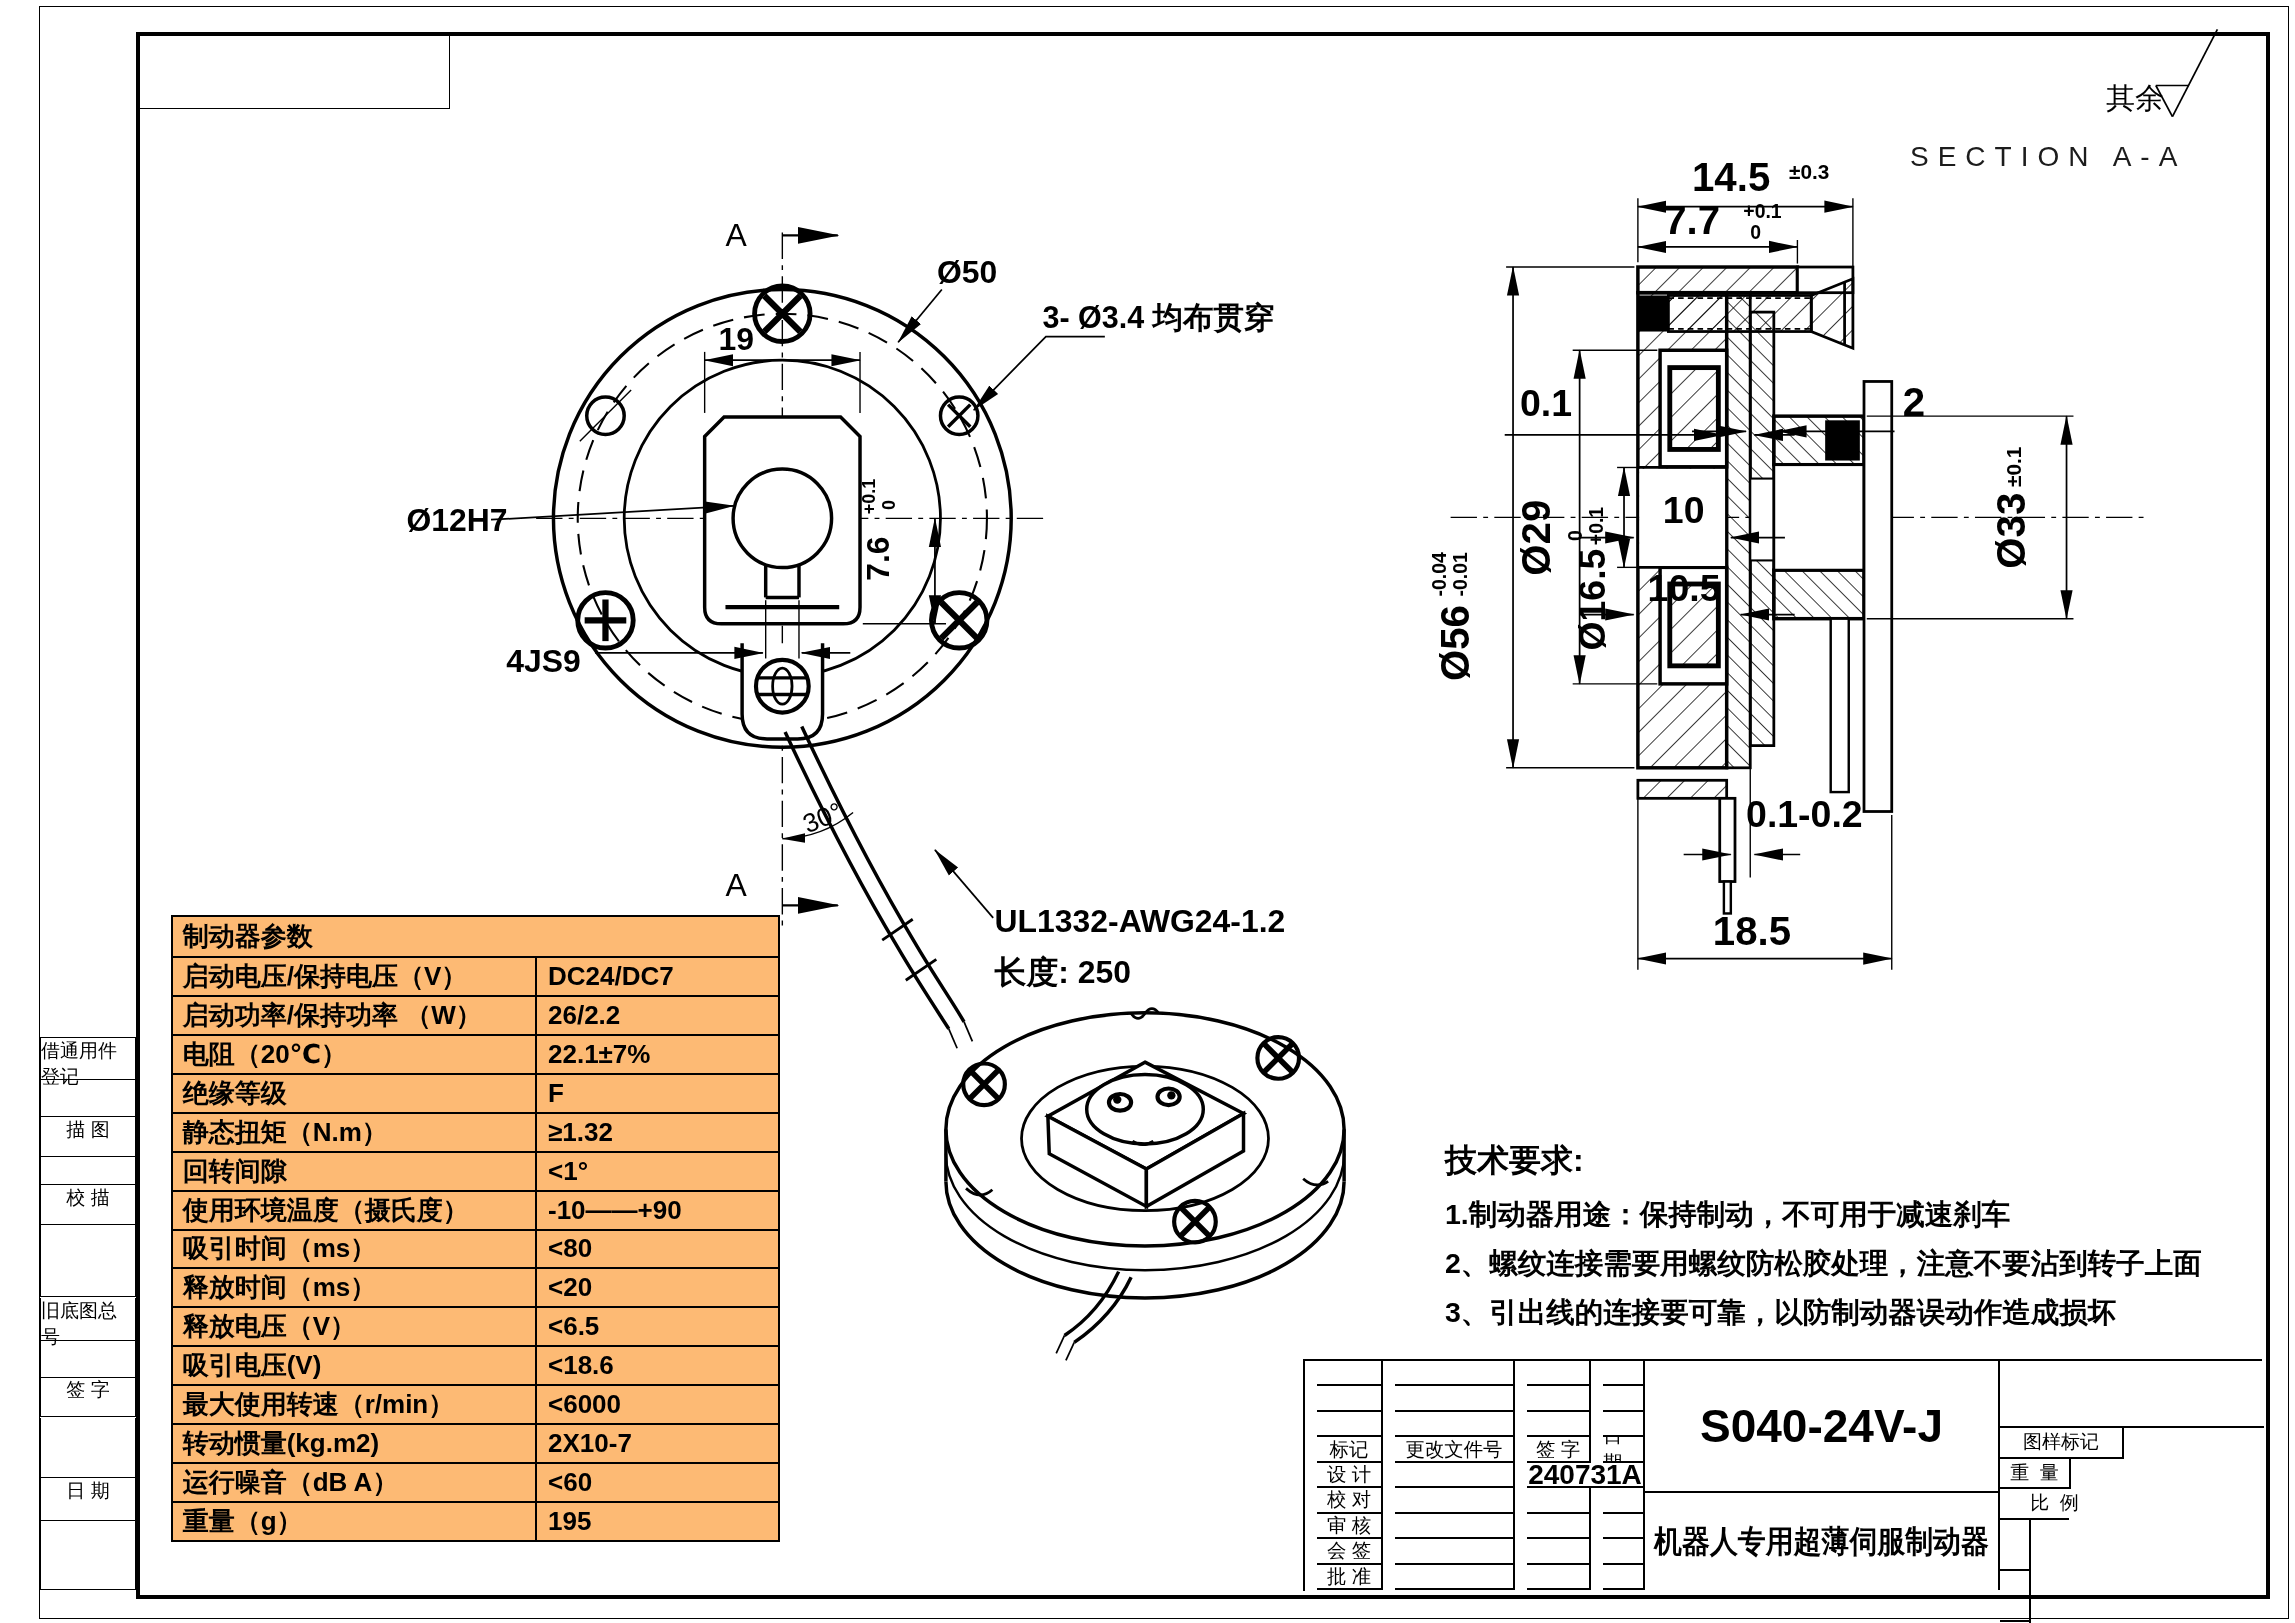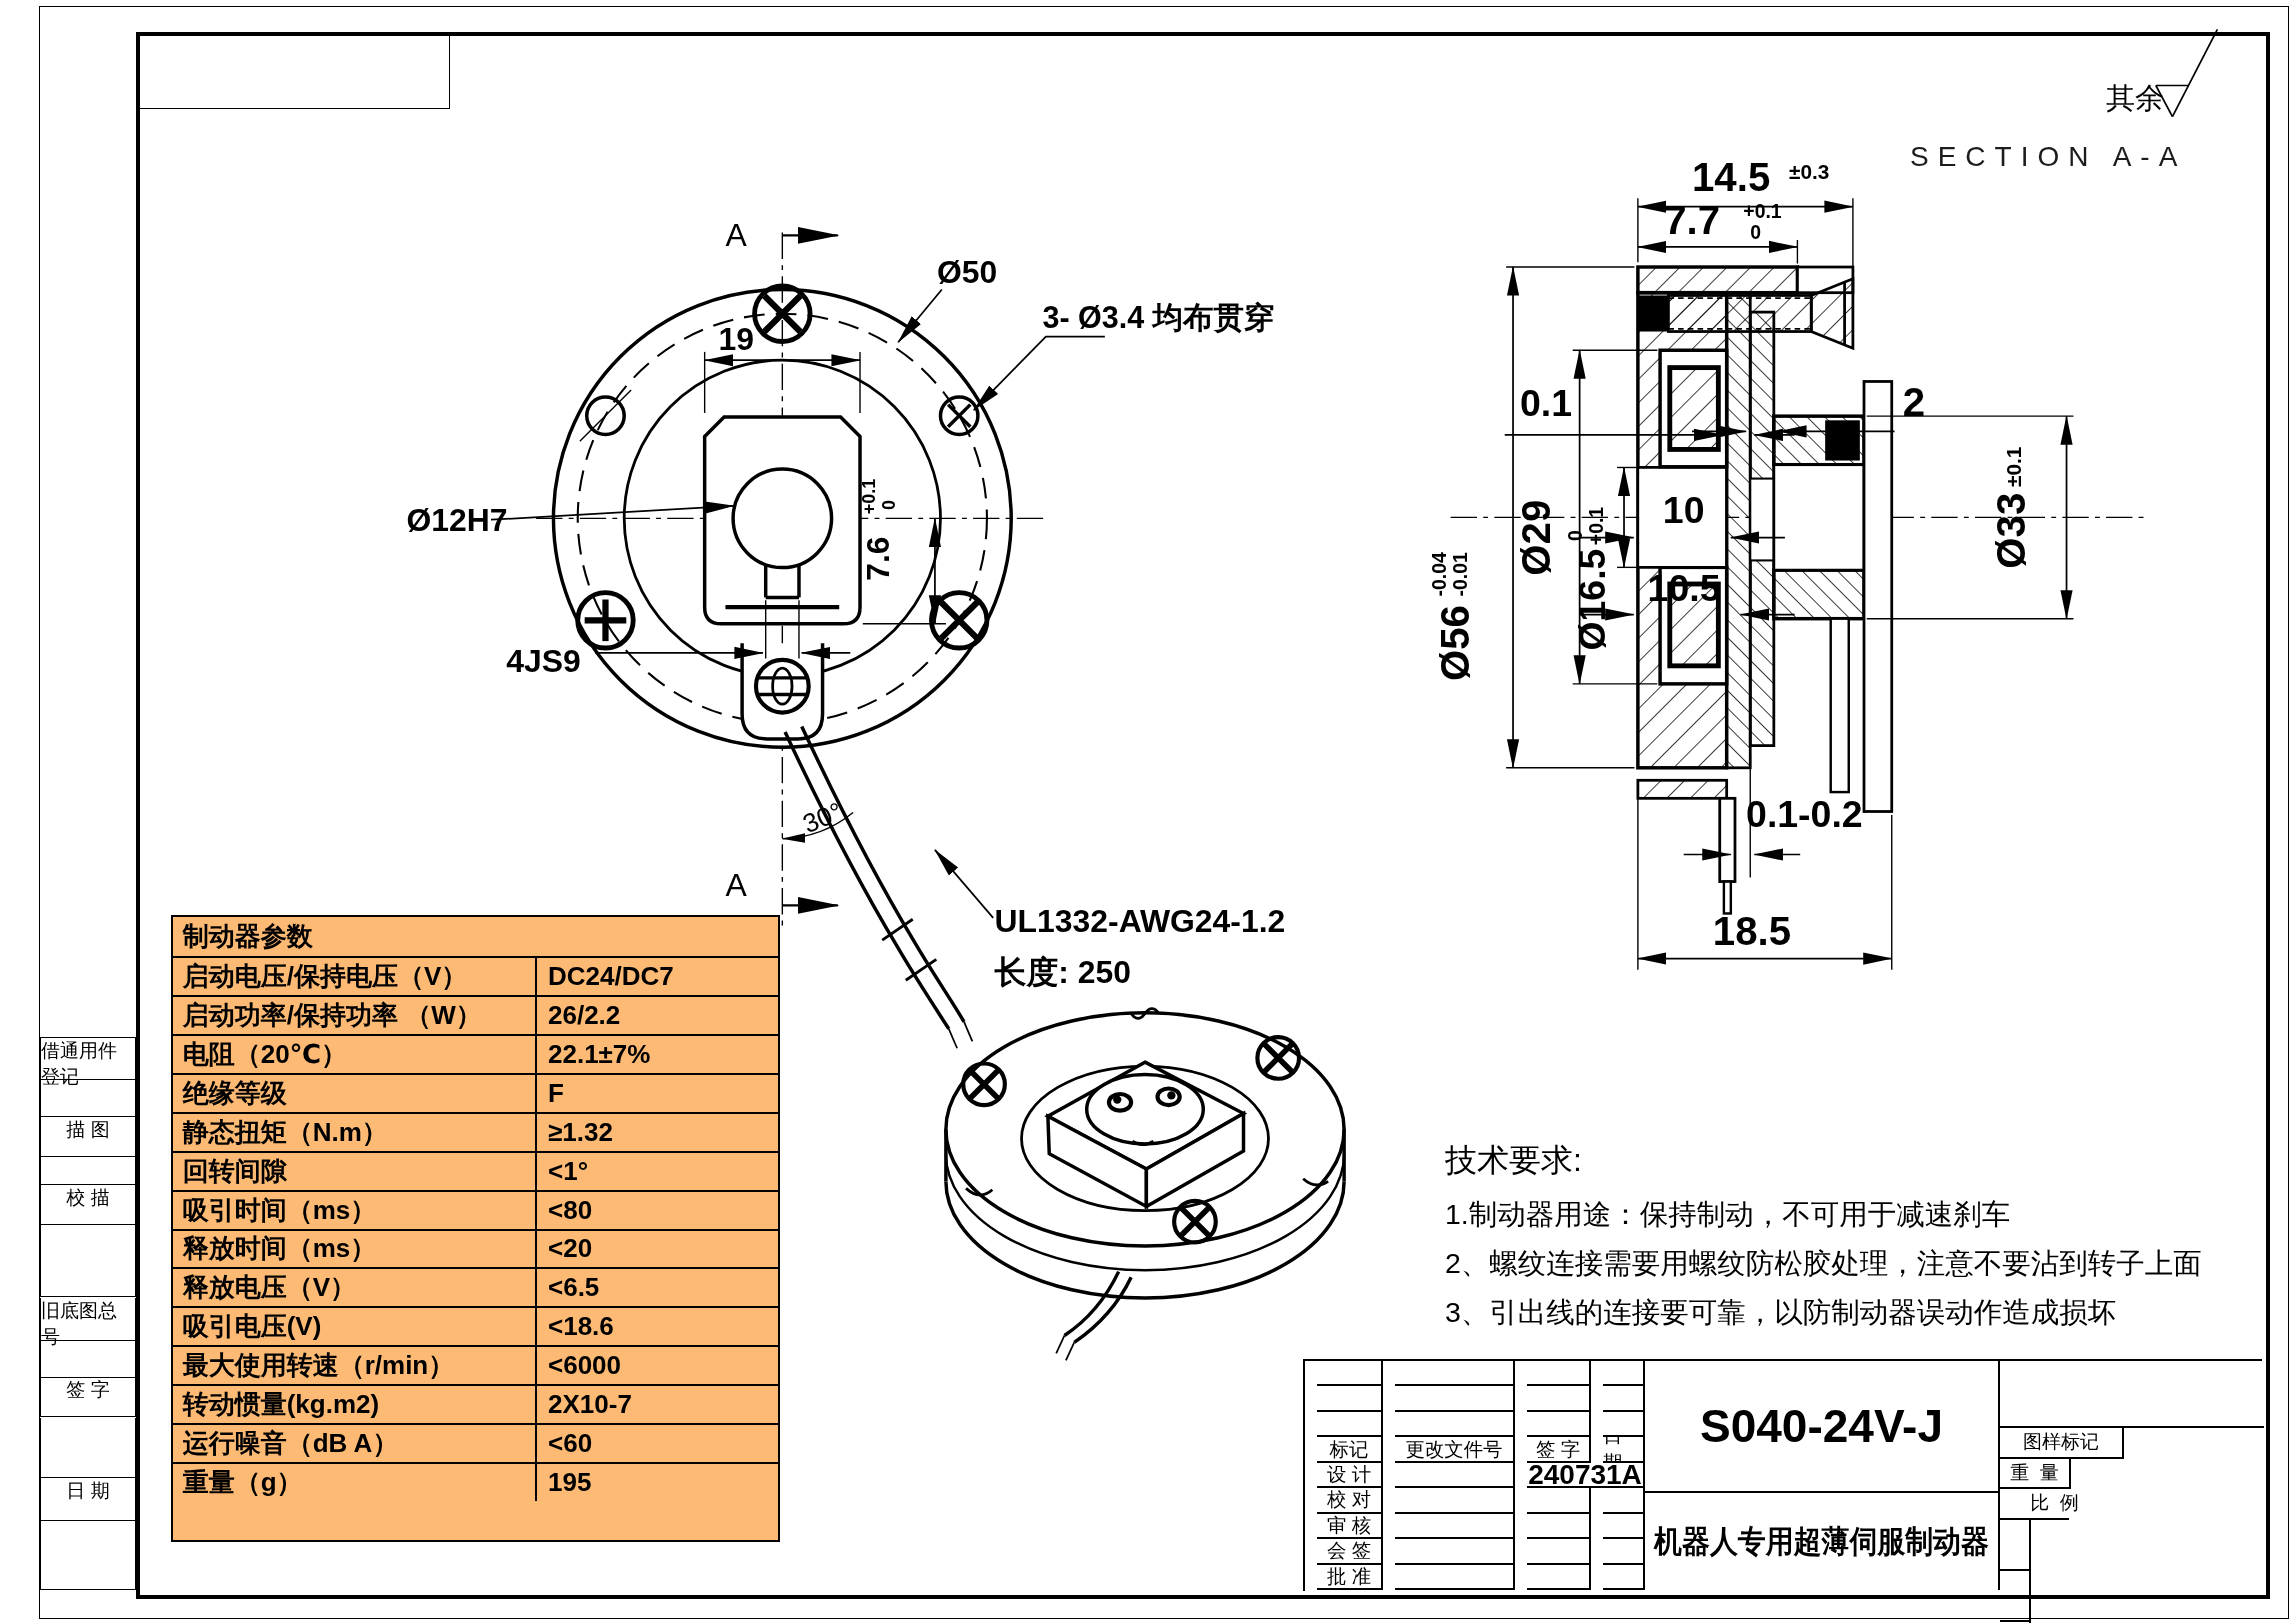--- a/index.html
+++ b/index.html
@@ -15,21 +15,21 @@
          display:flex;align-items:flex-start;justify-content:center;font-size:19px;font-weight:400;}
   .mtop{border-top:1.4px solid #000;}
   
   .param-table{left:171px;top:915px;width:609px;height:627px;border:2.8px solid #000;display:grid;
                grid-template-rows:repeat(16,1fr);box-sizing:border-box;background:#fdba74;}
   .pt-head{display:flex;align-items:center;padding-left:9.7px;font-size:26px;font-weight:bold;}
   .pt-row{display:grid;grid-template-columns:364px 1fr;border-top:2.1px solid #000;}
   .pt-l{display:flex;align-items:center;padding-left:9.7px;font-size:26px;font-weight:bold;border-right:2.1px solid #000;}
   .pt-v{display:flex;align-items:center;padding-left:11px;font-size:26px;font-weight:bold;}
   
-  .techreq{left:1445px;top:1139px;width:819px;font-weight:normal;}
+  .techreq{left:1445px;top:1139px;width:819px;font-weight:bold;}
   .tr-title{font-size:32px;margin-bottom:7px;}
   .tr-item{font-size:28.5px;line-height:49px;white-space:nowrap;}
   
   .section-title{left:1910px;top:141px;font-size:28px;letter-spacing:9px;font-weight:400;color:#1c1c1c;}
   .rough-label{left:2106px;top:79px;font-size:29px;font-weight:400;}
   
   .tb{left:1303px;top:1359px;width:959px;height:232px;border-left:2.8px solid #000;border-top:2.8px solid #000;box-sizing:border-box;}
   .tb *{box-sizing:border-box;}
   .tb-left{position:absolute;left:0;top:0;width:340px;height:229px;display:grid;
            grid-template-columns:78px 132px 76px 54px;grid-template-rows:repeat(9,1fr);}
@@ -387,20 +387,24 @@
       </div>
     <div class="pt-row">
         <div class="pt-l">静态扭矩（N.m）</div>
         <div class="pt-v">≥1.32</div>
       </div>
     <div class="pt-row">
         <div class="pt-l">回转间隙</div>
         <div class="pt-v">&lt;1°</div>
       </div>
     <div class="pt-row">
+        <div class="pt-l">使用环境温度（摄氏度）</div>
+        <div class="pt-v">-10——+90</div>
+      </div>
+    <div class="pt-row">
         <div class="pt-l">吸引时间（ms）</div>
         <div class="pt-v">&lt;80</div>
       </div>
     <div class="pt-row">
         <div class="pt-l">释放时间（ms）</div>
         <div class="pt-v">&lt;20</div>
       </div>
     <div class="pt-row">
         <div class="pt-l">释放电压（V）</div>
         <div class="pt-v">&lt;6.5</div>

